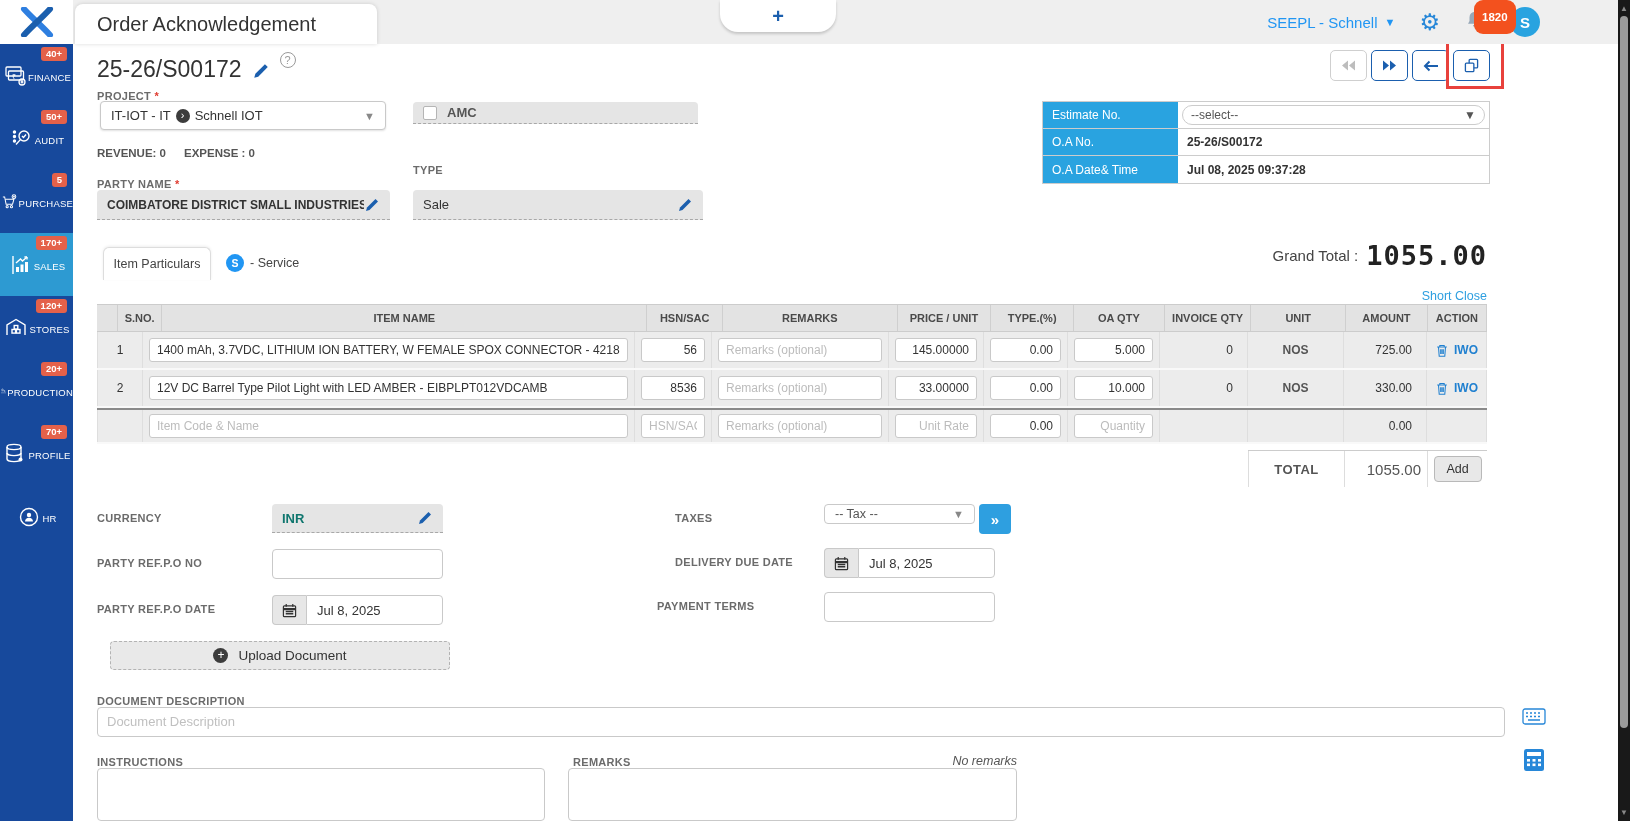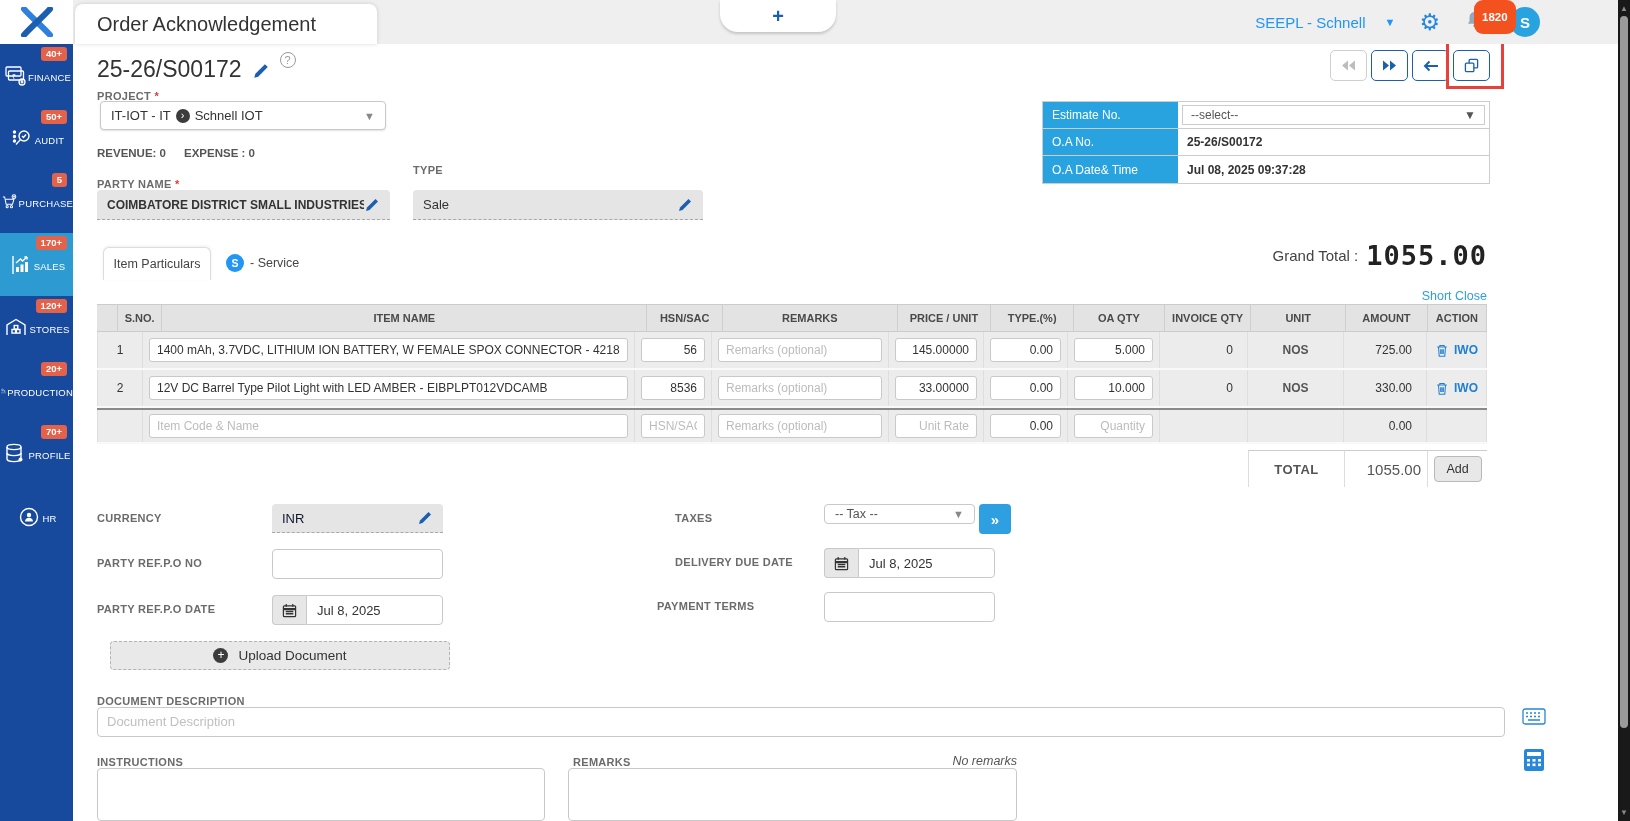--- a/index.html
+++ b/index.html
@@ -14,21 +14,21 @@
   .side-item.active { background:#2d9ad2; }
   .side-item .s-label { font-size:9.5px; letter-spacing:.2px; margin-top:3px; }
   .side-badge { position:absolute; top:3px; right:6px; background:#e4614a; color:#fff; font-size:9.5px; font-weight:bold; padding:1px 5px; border-radius:3px; line-height:12px; }
 
   
   .topbar { position:absolute; left:73px; top:0; right:12px; height:44px; background:#efefef; z-index:4; }
   .doc-tab { position:absolute; left:2px; top:4px; width:302px; height:40px; background:#fff; border-radius:8px 8px 0 0; box-shadow:0 0 4px rgba(0,0,0,.15); }
   .doc-tab .t { font-size:20px; color:#333; line-height:40px; padding-left:22px; font-weight:500; white-space:nowrap; }
   .plus-tab { position:absolute; left:647px; top:0; width:116px; height:32px; background:#fff; border-radius:0 0 18px 18px; box-shadow:0 2px 3px rgba(0,0,0,.18); display:flex; align-items:center; justify-content:center; color:#1b5fae; font-size:20px; font-weight:bold; cursor:pointer; }
   .topbar-right { position:absolute; right:78px; top:0; height:44px; display:flex; align-items:center; gap:24px; }
-  .company { color:#2196f3; font-size:15px; font-weight:500; display:flex; align-items:center; gap:19px; cursor:pointer; white-space:nowrap; }
+  .company { color:#2196f3; font-size:15px; font-weight:500; display:flex; align-items:center; gap:7px; cursor:pointer; white-space:nowrap; }
   .caret { font-size:11px; color:#2196f3; }
   .gear { color:#2787d8; font-size:23px; line-height:1; cursor:pointer; }
   .bell-wrap { position:relative; cursor:pointer; }
   .notif-badge { position:absolute; top:-9px; left:10px; background:#f3511e; color:#fff; font-size:11.5px; font-weight:bold; padding:11px 8px; border-radius:9px; }
   .avatar { width:30px; height:30px; border-radius:50%; background:#29a3e0; color:#fff; font-weight:bold; font-size:15px; display:flex; align-items:center; justify-content:center; cursor:pointer; }
 
   
   .scrollbar { position:absolute; right:0; top:0; width:12px; height:821px; background:#191919; z-index:6; }
   .sb-arrow { position:absolute; left:0; width:12px; text-align:center; color:#888; font-size:8px; }
   .sb-thumb { position:absolute; left:2px; width:8px; top:16px; height:712px; background:#9a9a9a; border-radius:4px; }
@@ -49,21 +49,21 @@
   .hl-box { position:absolute; left:-7px; top:-9px; width:58px; height:48px; border:3px solid #e8413c; }
 
   .dd { background:#fff; border:1px solid #c9c9c9; border-radius:4px; display:flex; align-items:center; padding:0 10px; box-shadow:0 1px 2px rgba(0,0,0,.12); cursor:pointer; }
   .dd .dd-caret { margin-left:auto; color:#888; font-size:11px; }
 
   .est-panel { border:1px solid #ccc; }
   .est-row { display:flex; height:27px; border-bottom:1px solid #ccc; background:#fff; }
   .est-row:last-child { border-bottom:none; }
   .est-lab { width:135px; background:#29a3e0; color:#fff; font-size:12px; display:flex; align-items:center; padding:0 9px; }
   .est-val { flex:1; font-size:12px; font-weight:bold; color:#333; display:flex; align-items:center; padding:0 9px; }
-  .est-sel { flex:1; margin:3px 4px; border:1px solid #ccc; border-radius:0; font-weight:normal; color:#555; display:flex; align-items:center; padding:0 8px; font-size:12px; cursor:pointer; }
+  .est-sel { flex:1; margin:3px 4px; border:1px solid #ccc; border-radius:10px; font-weight:normal; color:#555; display:flex; align-items:center; padding:0 8px; font-size:12px; cursor:pointer; }
 
   .tab-active { position:absolute; background:#fff; border:1px solid #ddd; border-bottom:none; border-radius:6px 6px 0 0; box-shadow:0 -1px 3px rgba(0,0,0,.07); font-size:12.5px; color:#444; display:flex; align-items:center; justify-content:center; cursor:pointer; }
   .svc-tab { position:absolute; display:flex; align-items:center; gap:6px; font-size:12.5px; color:#444; cursor:pointer; }
   .s-circle { width:18px; height:18px; border-radius:50%; background:#2196f3; color:#fff; font-size:10.5px; font-weight:bold; display:flex; align-items:center; justify-content:center; }
 
   .gt-label { font-size:15px; color:#444; }
   .gt-value { font-family:"DejaVu Sans Mono",monospace; font-size:27px; font-weight:bold; color:#222; letter-spacing:1px; }
   .short-close { font-size:12.5px; color:#2e9fe0; cursor:pointer; }
 
   
@@ -277,20 +277,24 @@
 
     <div class="abs lbl" style="left:24px; top:46px;">
       <span>PROJECT</span> <span class="req">*</span></div>
     <div class="dd abs" style="left:27px; top:57px; width:286px; height:29px;">
       <span style="font-size:13px; color:#333;">IT-IOT - IT</span>
       <span style="width:14px; height:14px; border-radius:50%; background:#3c3c3c; color:#fff; font-size:11px; line-height:13px; text-align:center; margin:0 5px;">›</span>
       <span style="font-size:13px; color:#333;">Schnell IOT</span>
       <span class="dd-caret">▼</span>
     </div>
 
+    <div class="gray-field abs" style="left:340px; top:58px; width:285px; height:22px; gap:10px;">
+      <span style="width:14px; height:14px; background:#fff; border:1px solid #b5b5b5; border-radius:2px;"></span>
+      <span style="font-size:13px; font-weight:bold; color:#555;">AMC</span>
+    </div>
 
     <div class="est-panel abs" style="left:969px; top:57px; width:448px;">
       <div class="est-row">
         <div class="est-lab">Estimate No.</div>
         <div class="est-sel">
           <span>--select--</span>
           <span class="dd-caret" style="margin-left:auto">▼</span>
         </div>
       </div>
       <div class="est-row">
@@ -450,21 +454,21 @@
           <div class="tot-amt">1055.00</div>
           <div class="tot-act">
             <button class="add-btn">Add</button>
           </div>
         </div>
       </div>
     </div>
 
     <div class="abs lbl" style="left:24px; top:468px;">CURRENCY</div>
     <div class="gray-field abs" style="left:199px; top:460px; width:171px; height:29px;">
-      <span style="font-size:13px; color:#0f172a;">INR</span>
+      <span style="font-size:13px; color:#0f766e;font-weight:bold;">INR</span>
       <svg class="pencil" width="16" height="16" viewBox="0 0 16 16">
         <path d="M2 14l1-3.5L11.5 2 14 4.5 5.5 13 2 14z" fill="#1b5fae"></path>
       </svg>
     </div>
 
     <div class="abs lbl" style="left:602px; top:468px;">TAXES</div>
     <div class="dd abs" style="left:751px; top:460px; width:151px; height:20px; box-shadow:none;">
       <span style="font-size:12.5px; color:#555;">-- Tax --</span>
       <span class="dd-caret">▼</span>
     </div>

